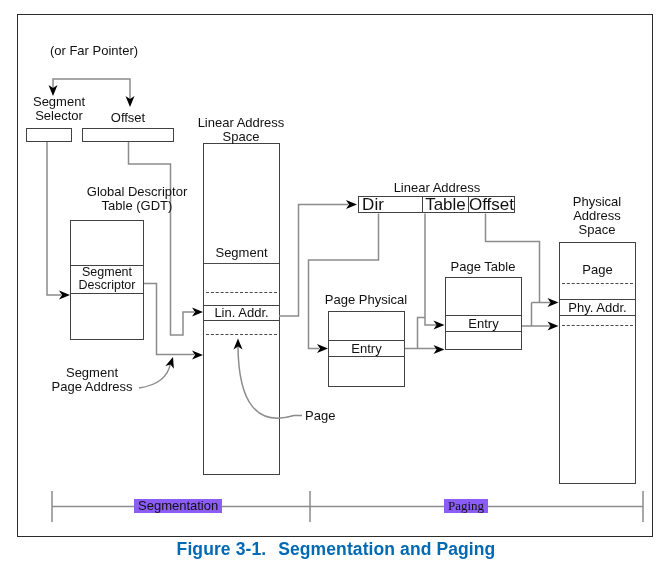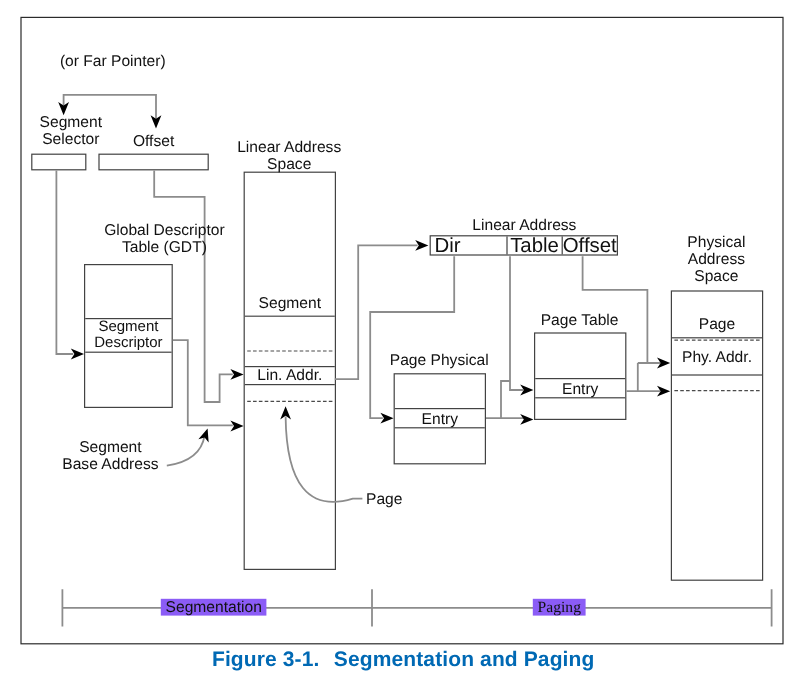--- a/index.html
+++ b/index.html
@@ -68,21 +68,21 @@
 
   <div class="box" style="left:445px;top:277px;width:77px;height:73px;">
     <div class="cell" style="top:36.5px;height:17px;">
       <span>Entry</span>
     </div>
   </div>
 
   <div class="box" style="left:559px;top:242px;width:77px;height:242px;">
     <div class="inlbl" style="top:20px;">Page</div>
     <div class="dash" style="top:40px;"></div>
-    <div class="cell" style="top:38px;height:32px;">
+    <div class="cell" style="top:56px;height:17px;">
       <span>Phy. Addr.</span>
     </div>
     <div class="dash" style="top:82px;"></div>
   </div>
 
   <svg class="wires" width="672" height="569" viewBox="0 0 672 569">
 
     <path class="wire" d="M53,88 V79 H130 V99"></path>
     <path class="ah" transform="translate(53,96) rotate(90)" d="M0,0 L-11,-4.5 L-8,0 L-11,4.5 Z"></path>
     <path class="ah" transform="translate(130,107) rotate(90)" d="M0,0 L-11,-4.5 L-8,0 L-11,4.5 Z"></path>
@@ -140,21 +140,21 @@
     <div>Space</div>
   </div>
 
   <div class="lbl" style="left:37px;top:185px;width:120px;margin-left:40px;">
     <div>Global Descriptor</div>
     <div>Table (GDT)</div>
   </div>
 
   <div class="lbl" style="left:32px;top:366px;width:120px;">
     <div>Segment</div>
-    <div>Base Address</div>
+    <div>Page Address</div>
   </div>
 
   <div class="lbl" style="left:377px;top:181px;width:120px;">Linear Address</div>
 
   <div class="lbl" style="left:306px;top:293px;width:120px;">Page Physical</div>
 
   <div class="lbl" style="left:423px;top:260px;width:120px;">Page Table</div>
 
   <div class="lbl" style="left:537px;top:195px;width:120px;">
     <div>Physical</div>

